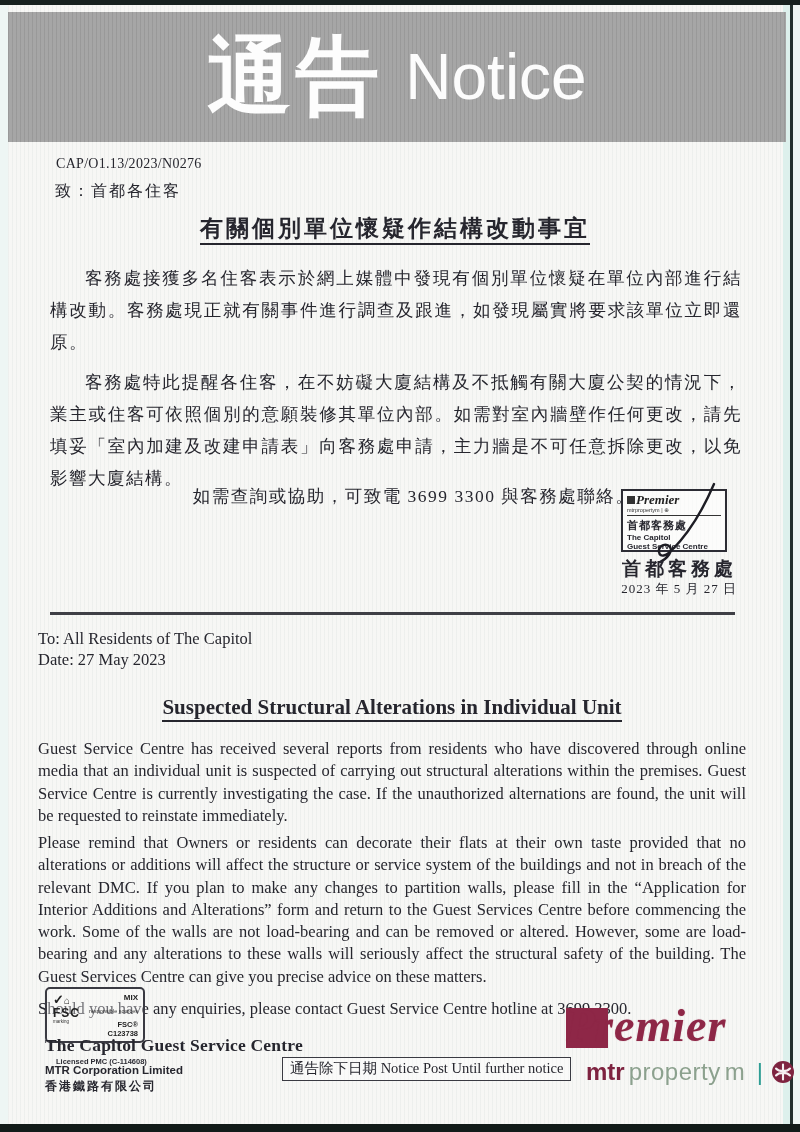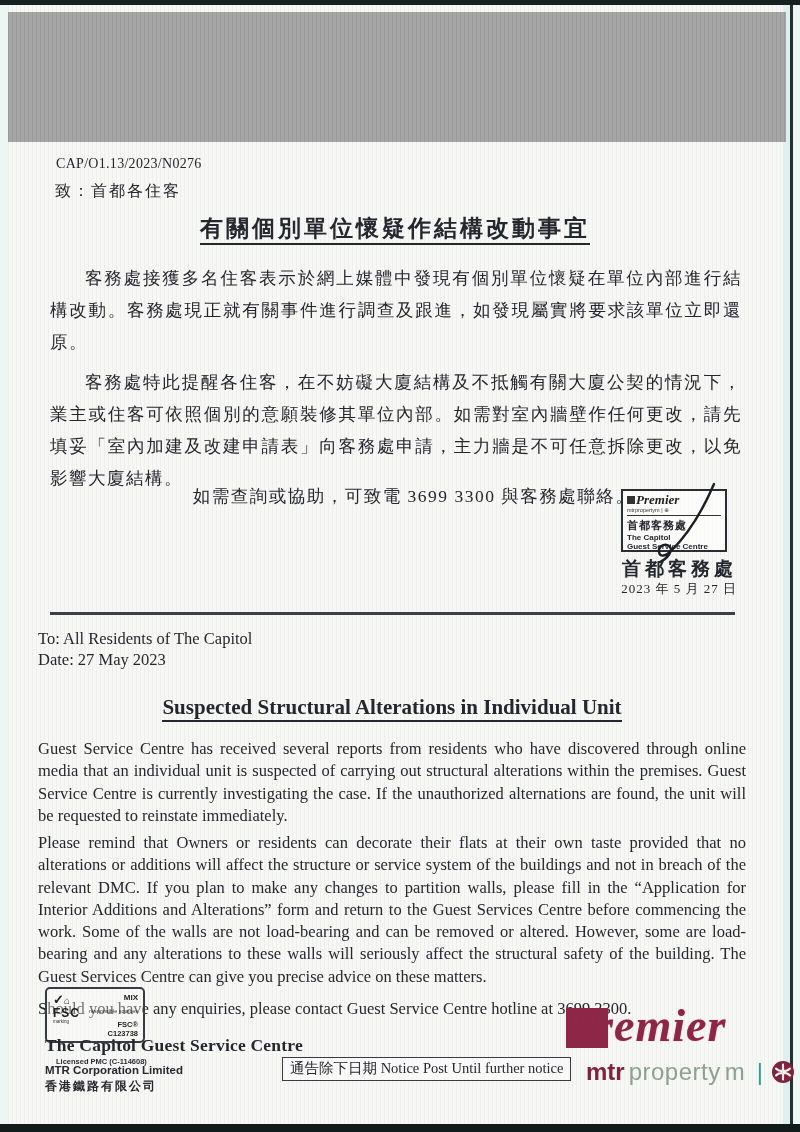--- a/index.html
+++ b/index.html
@@ -117,20 +117,22 @@
 <body>
 
 <div class="edge-top"></div>
 <div class="edge-left"></div>
 <div class="edge-right-light"></div>
 <div class="edge-right-dark"></div>
 <div class="edge-right-outer"></div>
 <div class="edge-bottom"></div>
 
 <div class="banner">
+  <span class="zh">通告</span>
+  <span class="en">Notice</span>
 </div>
 
 <div class="ref">CAP/O1.13/2023/N0276</div>
 <div class="to-zh">致：首都各住客</div>
 
 <div class="zh-title">
   <span>有關個別單位懷疑作結構改動事宜</span>
 </div>
 
 <p class="zh-para zh-p1">客務處接獲多名住客表示於網上媒體中發現有個別單位懷疑在單位內部進行結構改動。客務處現正就有關事件進行調查及跟進，如發現屬實將要求該單位立即還原。</p>

